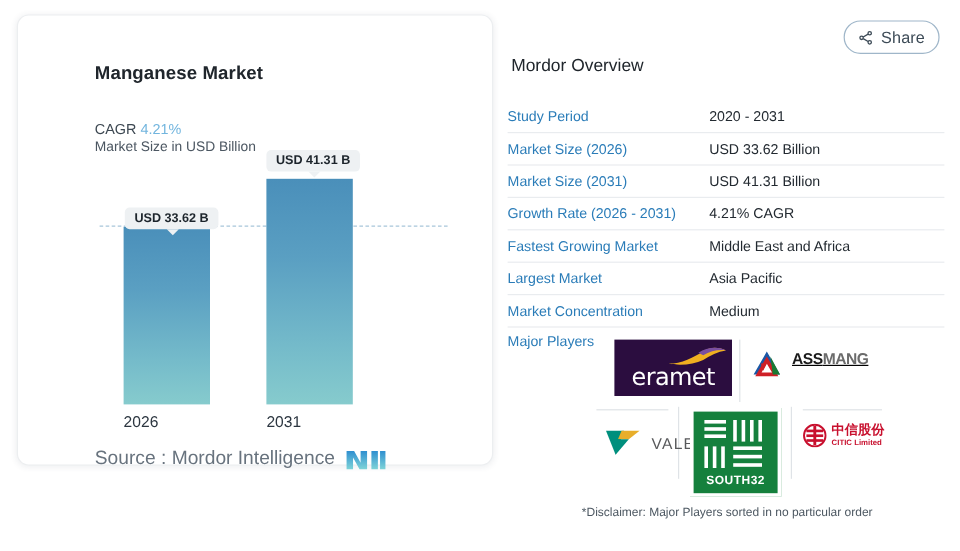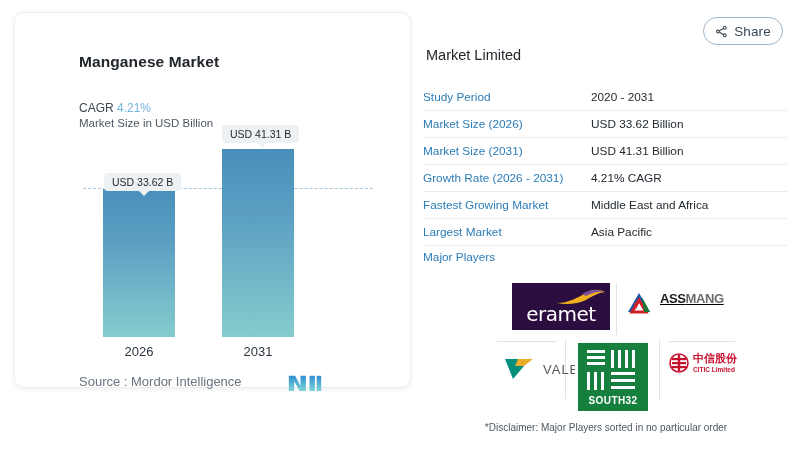--- a/index.html
+++ b/index.html
@@ -54,40 +54,40 @@
   .bar-a { left: 88px; top: 176px; width: 72px; height: 148px; }
   .bar-b { left: 207px; top: 136px; width: 72px; height: 188px; }
 
   .dash-line {
     position: absolute; left: 68px; top: 175px; width: 290px; height: 0;
     border-top: 1.4px dashed #a8c6da;
   }
 
   .tip {
     position: absolute; background: #eef1f3; border-radius: 4px;
-    padding: 3px 8px; font-size: 10.5px; font-weight: normal; color: #1d252c;
+    padding: 3px 8px; font-size: 10.5px; font-weight: bold; color: #1d252c;
     white-space: nowrap;
   }
   .tip::after {
     content: ""; position: absolute; left: 50%; margin-left: -4px; bottom: -5px;
     border-left: 5px solid transparent; border-right: 5px solid transparent;
     border-top: 5px solid #eef1f3;
   }
   .tip-a { left: 89px; top: 150px; margin-top: 10px; }
   .tip-b { left: 207px; top: 112px; }
 
   .xlab {
-    position: absolute; font-size: 13px; color: #2c3640; width: 72px; text-align: center;
+    position: absolute; font-size: 13px; color: #2c3640; width: 72px; text-align: left;
   }
   .xlab-a { left: 88px; top: 331px; }
   .xlab-b { left: 207px; top: 331px; }
 
   .source {
     position: absolute; left: 64px; top: 361px;
-    font-size: 13px; color: #68737e;
+    font-size: 16px; color: #68737e;
   }
   .mi-logo { position: absolute; left: 272px; top: 360px; width: 36px; height: 20px; }
 
   
   .ov-title {
     position: absolute; left: 426px; top: 47px;
     font-size: 14.5px; color: #20262c;
   }
   .tbl { position: absolute; left: 423px; top: 84px; width: 364px; }
   .row {
@@ -188,21 +188,21 @@
           <stop offset="0%" stop-color="#2f8fd0"></stop>
             <stop offset="100%" stop-color="#7fd4d8"></stop>
         </linearGradient>
       </defs>
       <path d="M2 20 L2 3 L9 3 L15 14 L15 3 L21 3 L21 20 L14 20 L8 9 L8 20 Z" fill="url(#mig)"></path>
       <path d="M25 3 L31 3 L31 20 L25 20 Z" fill="url(#mig)"></path>
       <path d="M33 3 L38 3 L38 20 L33 20 Z" fill="url(#mig)"></path>
     </svg>
   </div>
 
-  <div class="ov-title">Market Limited</div>
+  <div class="ov-title">Mordor Overview</div>
 
   <div class="tbl">
     <div class="row">
       <div class="k">Study Period</div>
       <div class="v">2020 - 2031</div>
     </div>
     <div class="row">
       <div class="k">Market Size (2026)</div>
       <div class="v">USD 33.62 Billion</div>
     </div>
@@ -214,20 +214,24 @@
       <div class="k">Growth Rate (2026 - 2031)</div>
       <div class="v">4.21% CAGR</div>
     </div>
     <div class="row">
       <div class="k">Fastest Growing Market</div>
       <div class="v">Middle East and Africa</div>
     </div>
     <div class="row">
       <div class="k">Largest Market</div>
       <div class="v">Asia Pacific</div>
+    </div>
+    <div class="row">
+      <div class="k">Market Concentration</div>
+      <div class="v">Medium</div>
     </div>
     <div class="row row-players">
       <div class="k">Major Players</div>
     </div>
   </div>
 
   <div class="logos">
     <div class="divider-v" style="left:129px; top:0px; height:52px;"></div>
     <div class="divider-h" style="left:10px; top:58px; width:60px;"></div>
     <div class="divider-v" style="left:78px; top:56px; height:60px;"></div>

